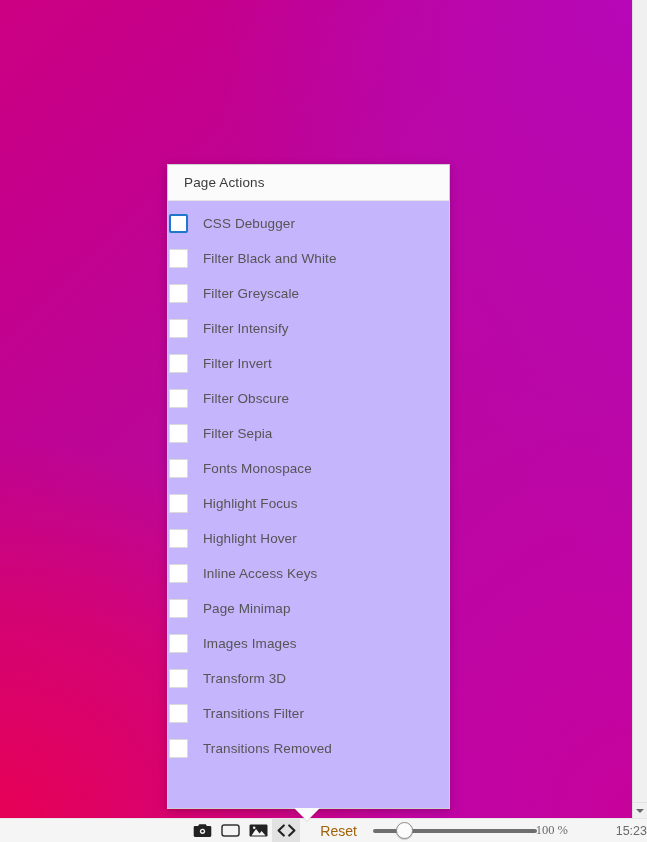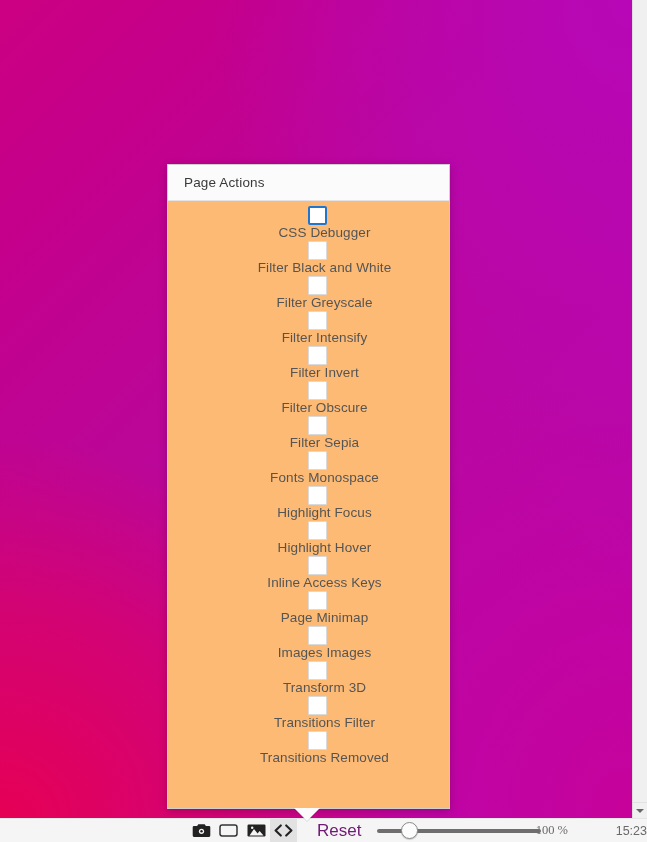--- a/index.html
+++ b/index.html
@@ -72,21 +72,21 @@
     border-top: 4px solid #666;
   }
 
   
   #popup {
     position: absolute;
     left: 167px;
     top: 164px;
     width: 283px;
     height: 645px;
-    background: #fdba74;
+    background: #c4b5fd;
     border: 1px solid #cfcfcf;
     box-shadow: 0 2px 8px rgba(0,0,0,0.22);
     overflow: hidden;
   }
 
   #popup-header {
     height: 36px;
     border-bottom: 1px solid #e3e3e3;
     display: flex;
     align-items: center;
@@ -100,23 +100,22 @@
   }
 
   #action-list {
     list-style: none;
     padding: 5px 0 0 0;
   }
   .action-item {
     display: flex;
     align-items: center;
     height: 35px;
-    padding-left: 17px;
+    padding-left: 1px;
     cursor: default;
-    flex-direction: column;
   }
   .cb {
     width: 19px;
     height: 19px;
     flex: 0 0 19px;
     background: #fff;
     border: 1px solid #dadada;
     border-radius: 1px;
   }
   .cb.focused {
@@ -163,22 +162,22 @@
     display: flex;
     align-items: center;
     justify-content: center;
     cursor: default;
   }
   .tb-btn.active { background: #e2e2e2; }
   .tb-btn svg { display: block; }
 
   #reset-btn {
     margin-left: 20px;
-    font-size: 17px;
-    color: #701a75;
+    font-size: 14px;
+    color: #a16207;
     cursor: default;
   }
 
   #zoom-slider {
     position: relative;
     margin-left: 16px;
     width: 164px;
     height: 18px;
     display: flex;
     align-items: center;

